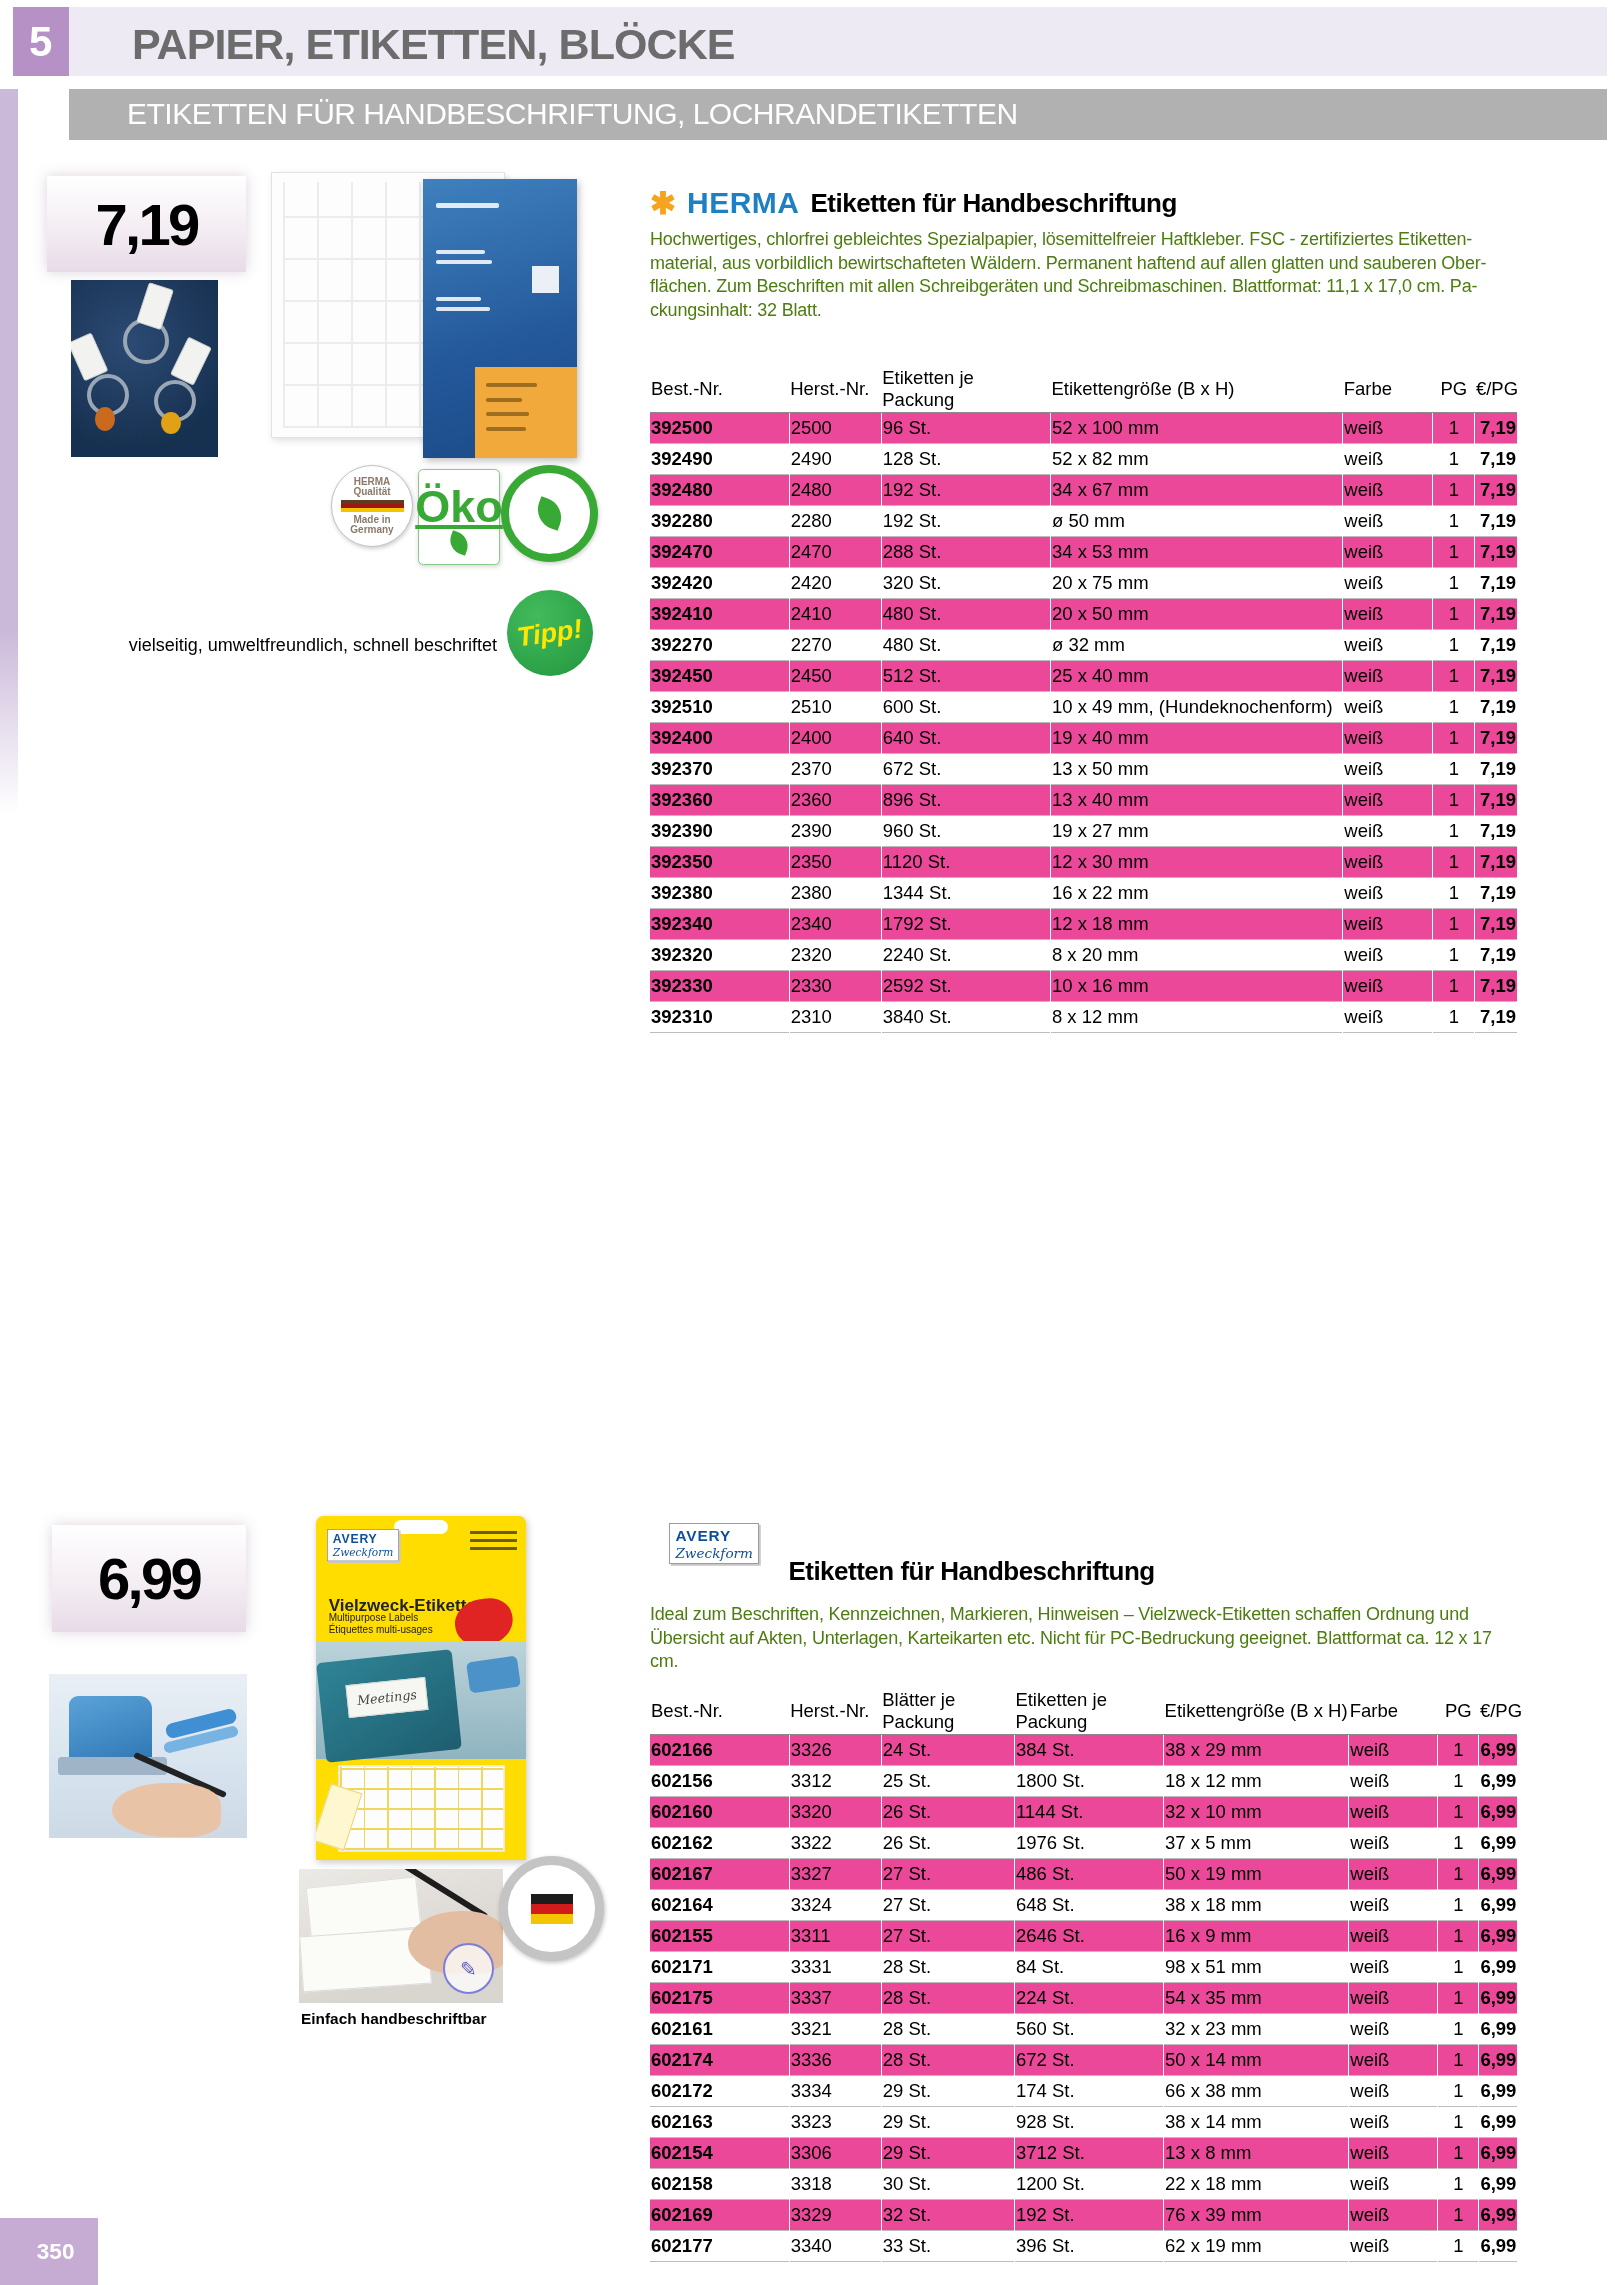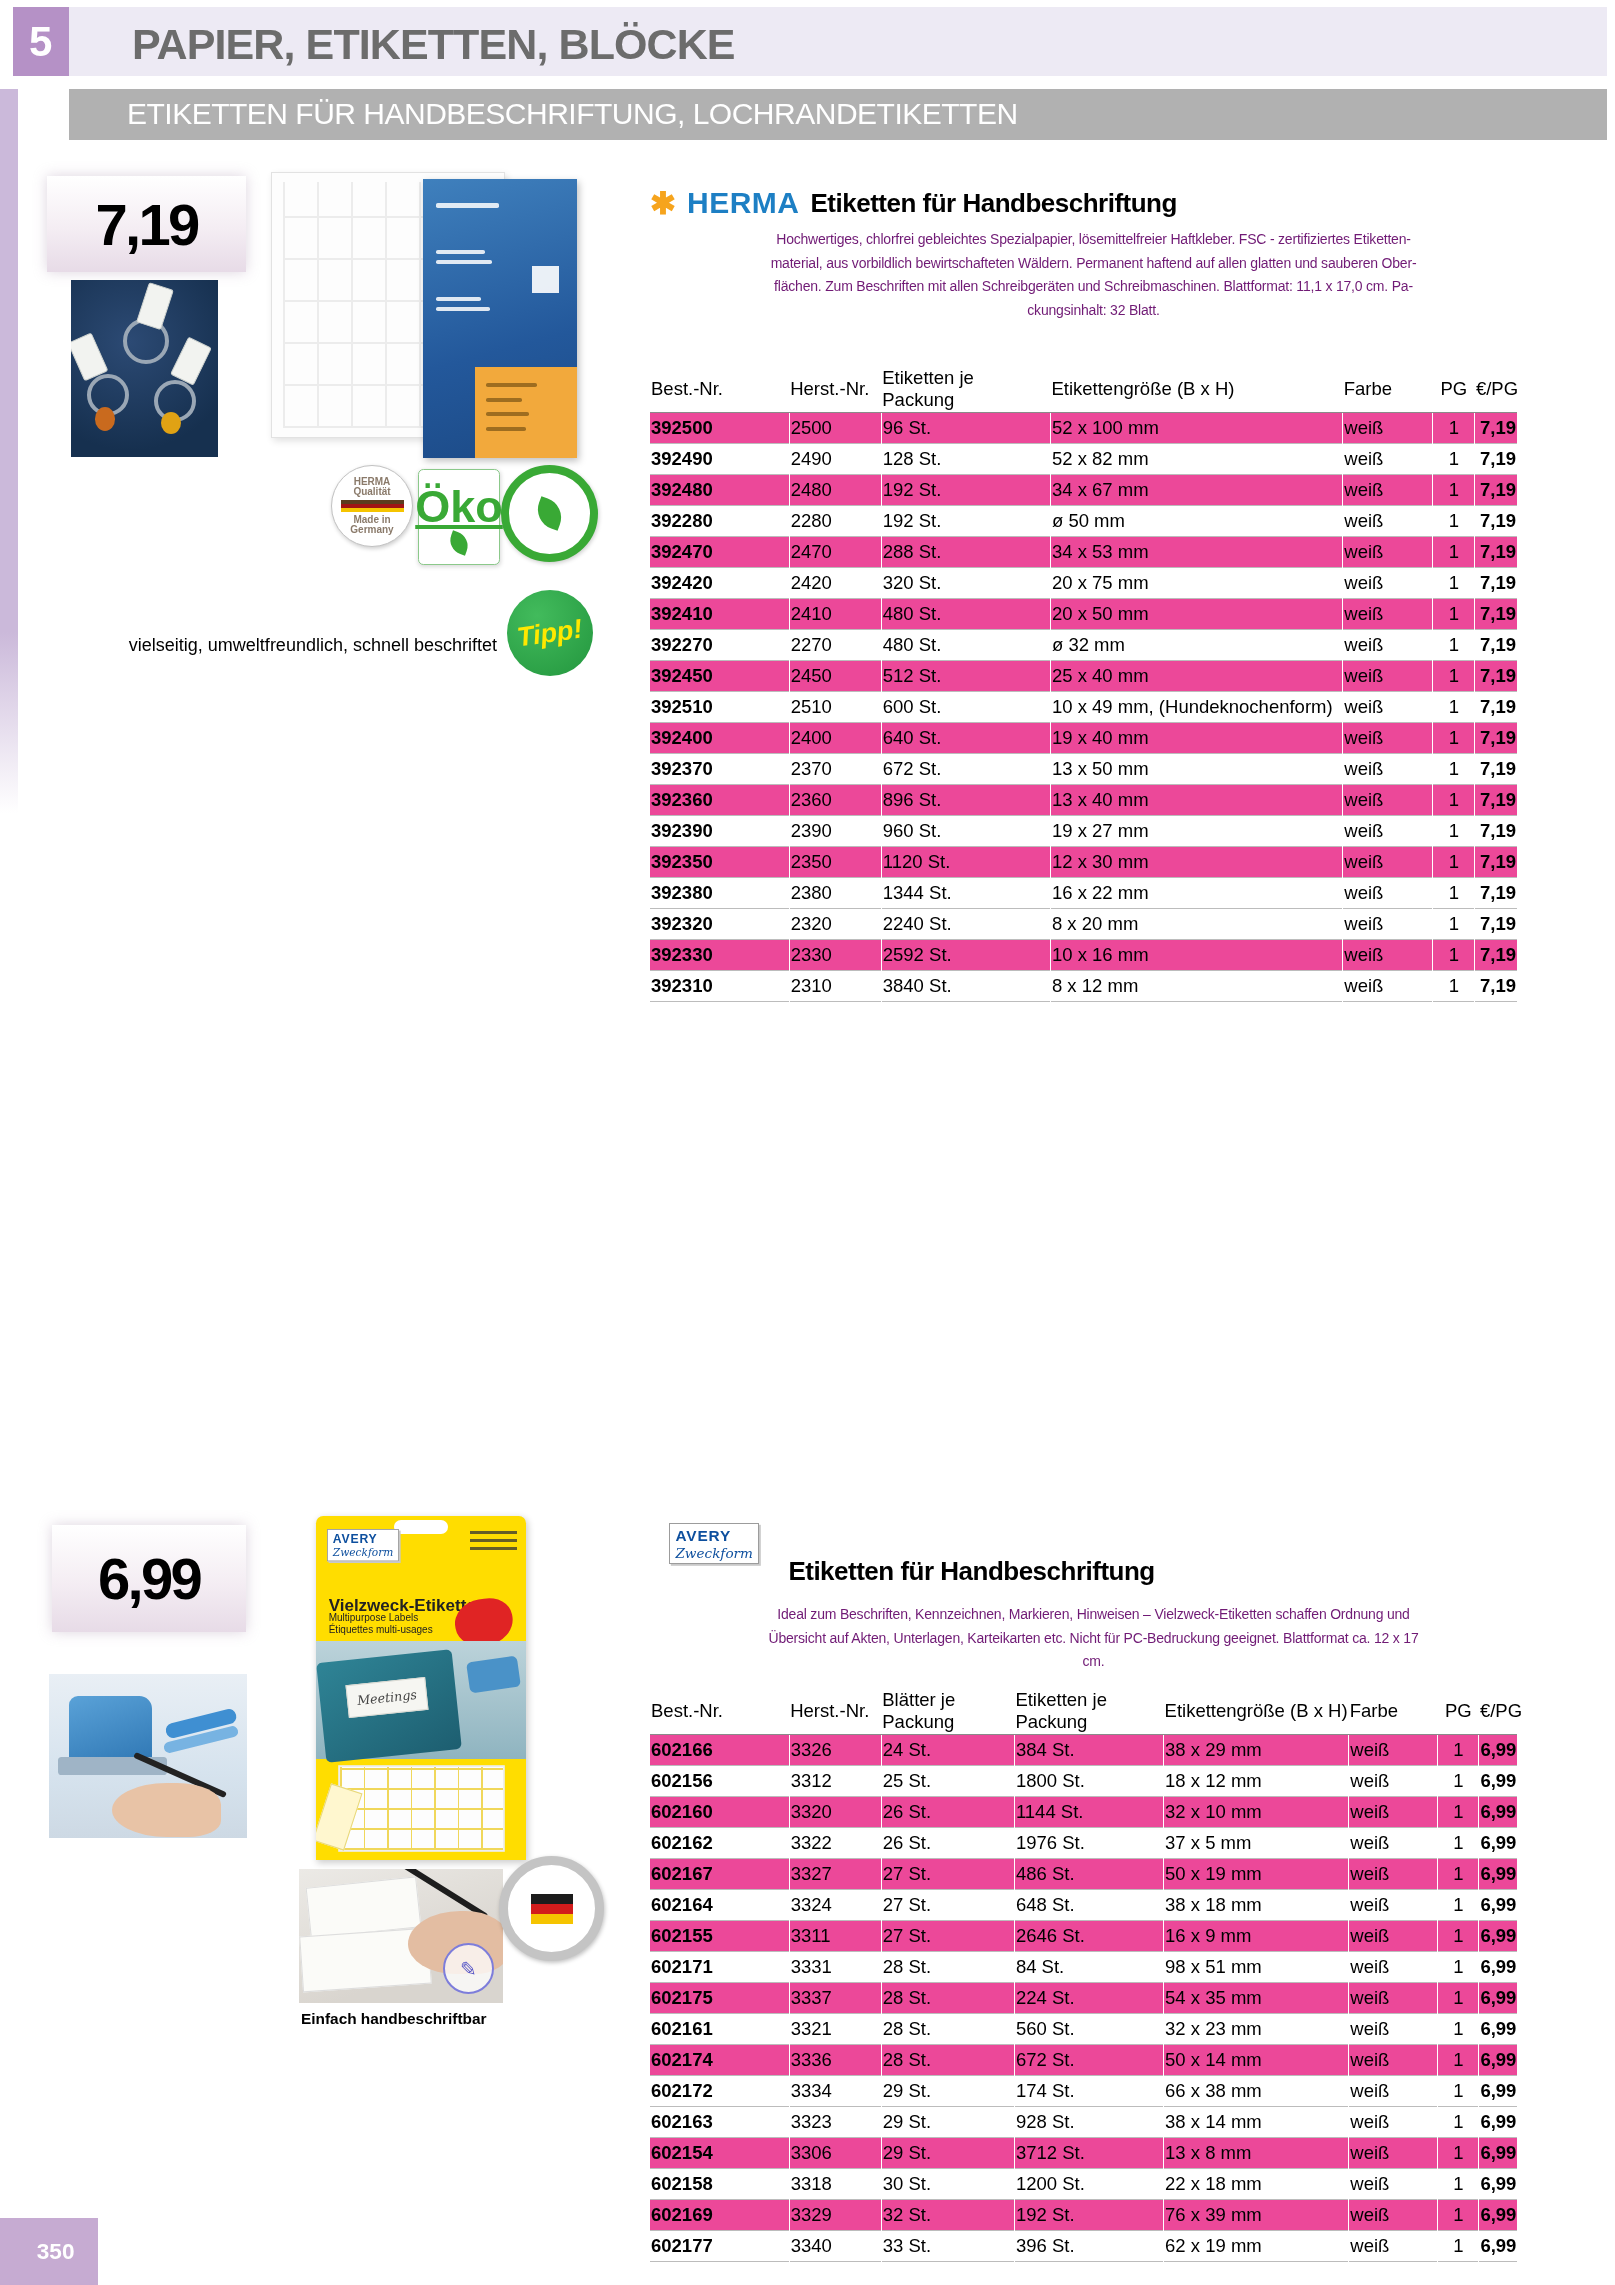--- a/index.html
+++ b/index.html
@@ -57,21 +57,21 @@
   #tipp-badge{left:507px;top:590px;width:86px;height:86px;background:radial-gradient(circle at 35% 30%,#42bb5c,#23963e);
      display:flex;align-items:center;justify-content:center;}
   #tipp-badge span{color:#ffe800;font-size:27px;font-weight:bold;font-style:italic;transform:rotate(-8deg);}
 
   
   .prod-header{display:flex;align-items:center;gap:11px;}
   #prod-header1{left:650px;top:186px;}
   .herma-star{color:#f6a41d;font-size:31px;font-weight:bold;line-height:31px;}
   .herma-word{color:#1d7fc4;font-size:30px;font-weight:bold;letter-spacing:0.5px;}
   .prod-title{font-size:26px;font-weight:bold;color:#000;letter-spacing:-0.5px;}
-  .desc{font-size:14px;line-height:23.5px;color:#701a75;letter-spacing:-0.2px;text-align:center;}
+  .desc{font-size:18px;line-height:23.5px;color:#4d7c0f;letter-spacing:-0.2px;}
   #desc1{left:650px;top:228px;width:887px;}
   #desc2{left:650px;top:1603px;width:887px;}
 
   
   .cat-table{border-collapse:collapse;table-layout:fixed;font-size:18.5px;color:#000;margin-top:24px;}
   #table1{left:650px;top:342px;width:867px;}
   #table2{left:650px;top:1664px;width:867px;}
   .cat-table thead td{height:27px;vertical-align:middle;border-bottom:0.9px solid #8a8a8a;}
   .cat-table tbody td{height:28px;vertical-align:middle;}
   .cat-table tbody tr{border-bottom:0.9px solid #bcbcbc;}
@@ -383,20 +383,29 @@
       </tr>
         <tr>
         <td>392380</td>
         <td>2380</td>
         <td>1344 St.</td>
         <td>16 x 22 mm</td>
         <td>weiß</td>
         <td class="pg">1</td>
         <td class="price">7,19</td>
       </tr>
+        <tr class="shade">
+        <td>392340</td>
+        <td>2340</td>
+        <td>1792 St.</td>
+        <td>12 x 18 mm</td>
+        <td>weiß</td>
+        <td class="pg">1</td>
+        <td class="price">7,19</td>
+      </tr>
         <tr>
         <td>392320</td>
         <td>2320</td>
         <td>2240 St.</td>
         <td>8 x 20 mm</td>
         <td>weiß</td>
         <td class="pg">1</td>
         <td class="price">7,19</td>
       </tr>
         <tr class="shade">

